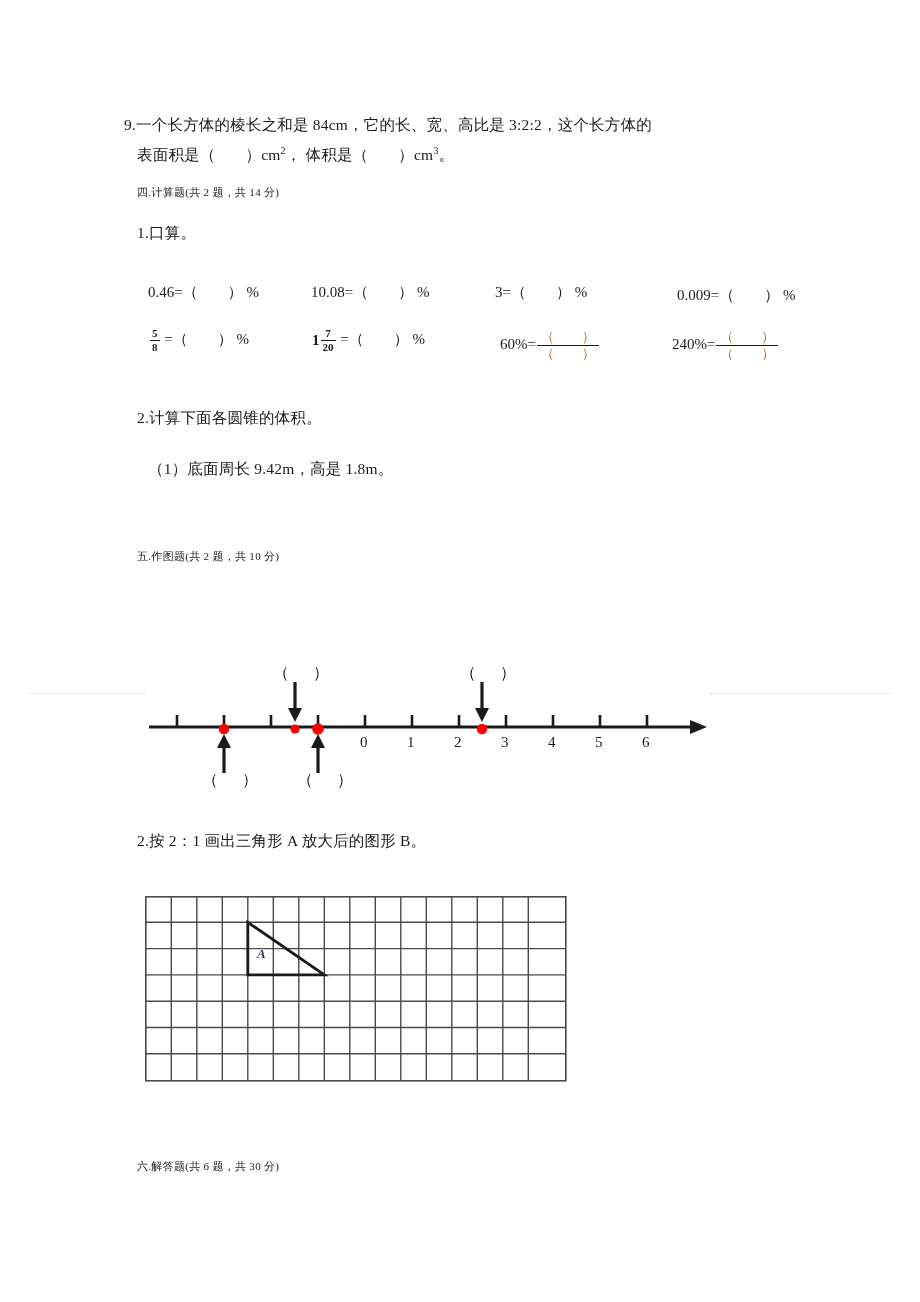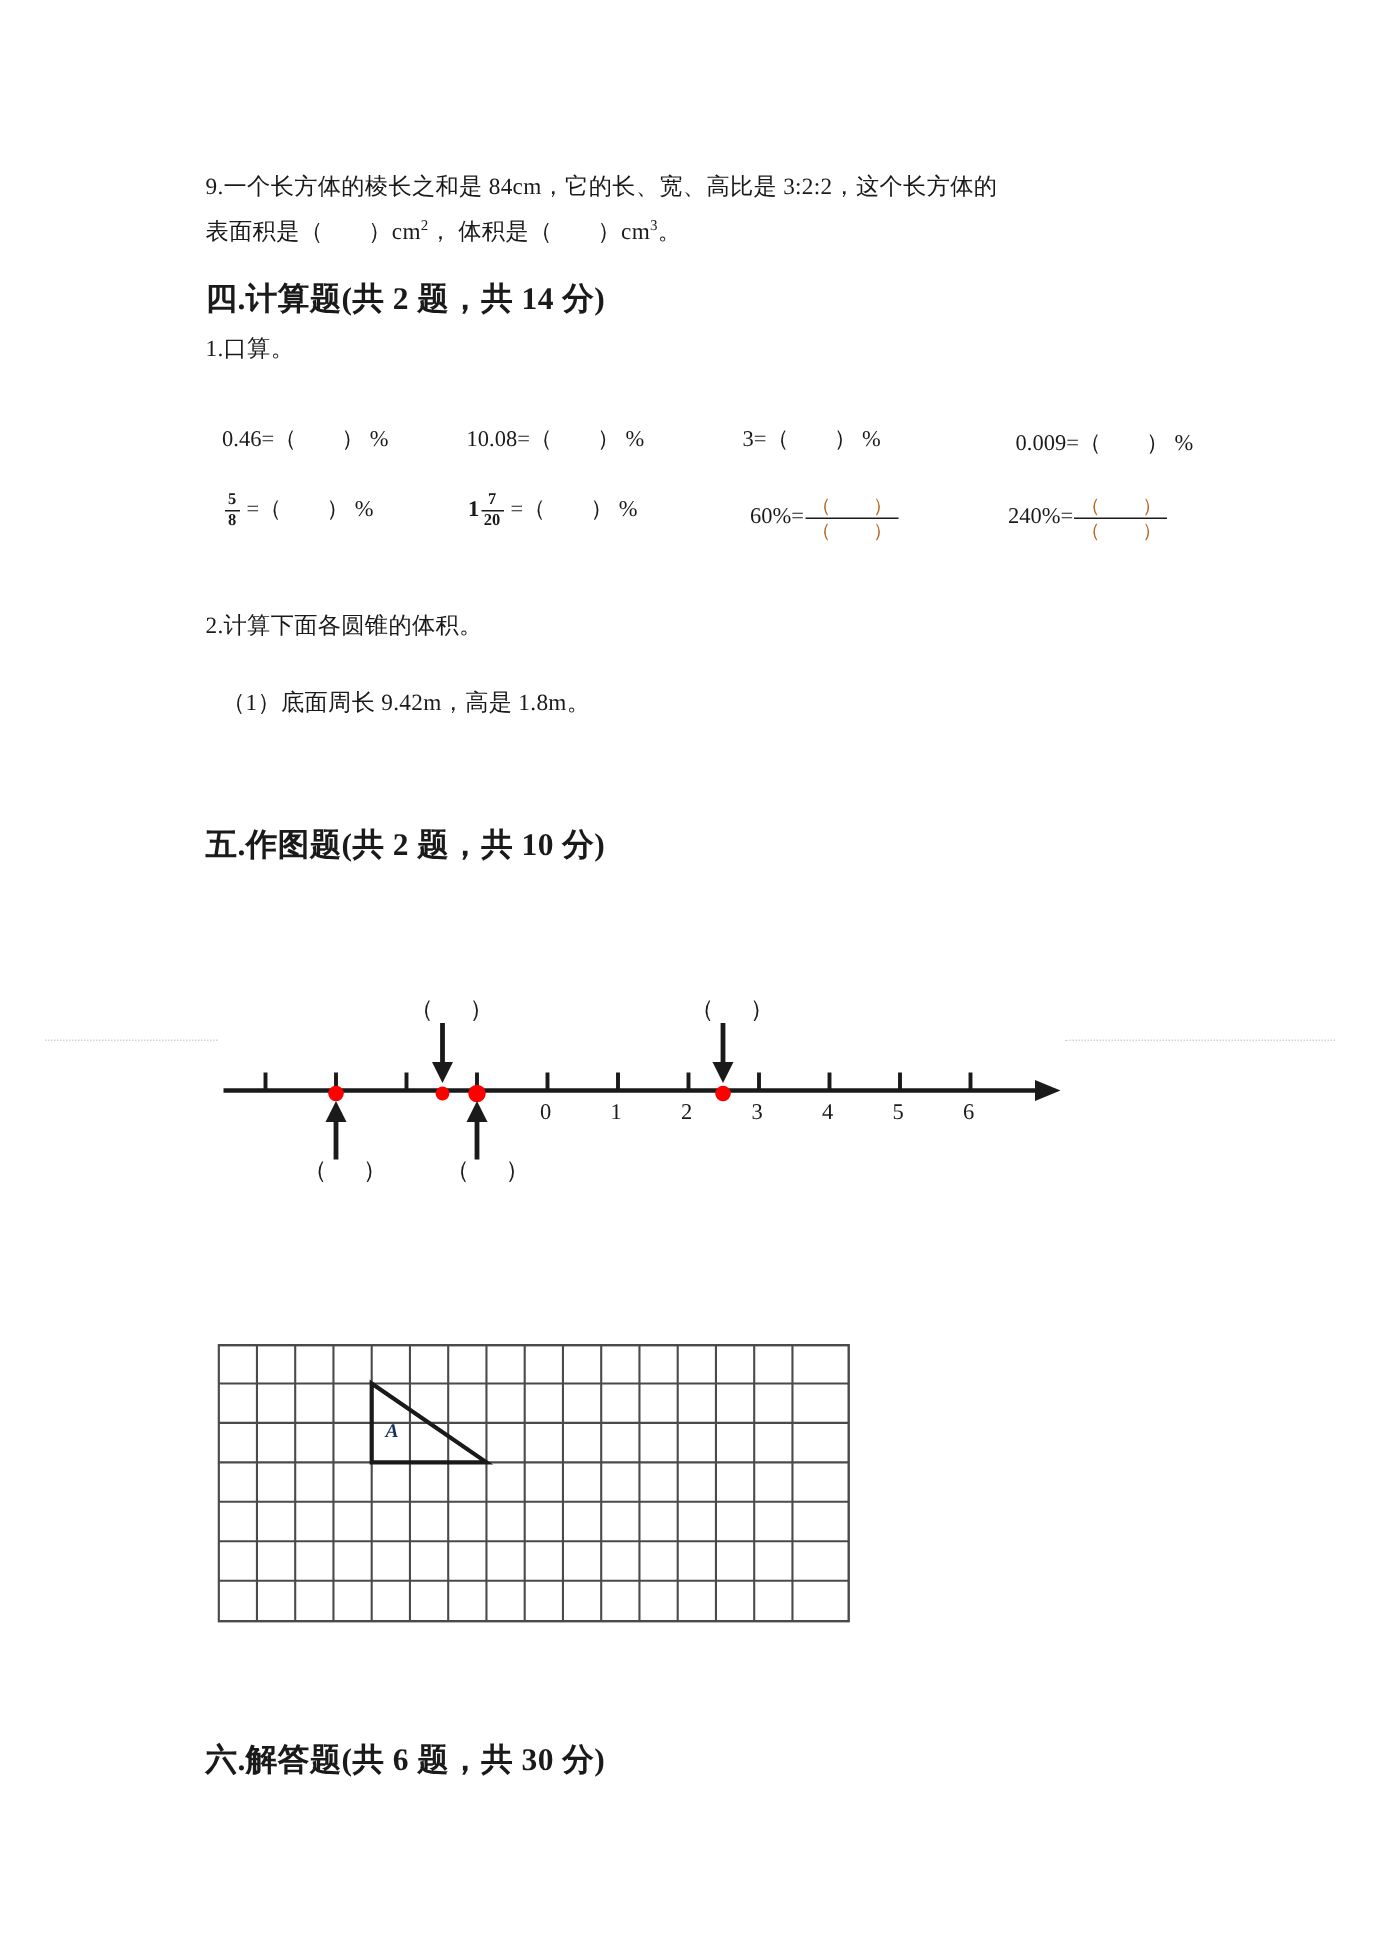--- a/index.html
+++ b/index.html
@@ -24,22 +24,22 @@
   .abs { position: absolute; }
 
   
   .qtext {
     font-size: 15.5px;
     line-height: 26px;
     letter-spacing: 0.2px;
     white-space: nowrap;
   }
   .section-head {
-    font-size: 21px;
-    font-weight: bold;
+    font-size: 11px;
+    font-weight: normal;
     letter-spacing: 0.3px;
     white-space: nowrap;
   }
   .sup { font-size: 10px; vertical-align: super; }
 
   
   .calcrow { font-size: 15px; white-space: nowrap; }
   .paren-gap { display: inline-block; width: 30px; }
 
   .mixnum {
@@ -116,21 +116,21 @@
   }
 </style>
 </head>
 <body>
 
 <div class="page">
 
   <div class="dots" style="left:30px; top:693px; width:115px;"></div>
   <div class="dots" style="left:710px; top:693px; width:180px;"></div>
 
-  <div class="abs qtext" style="left:137px; top:112px;">
+  <div class="abs qtext" style="left:124px; top:112px;">
     <span>9.</span><span>一个长方体的棱长之和是 84cm，它的长、宽、高比是 3:2:2，这个长方体的</span>
   </div>
   <div class="abs qtext" style="left:137px; top:138px;">
     <span>表面积是（</span><span class="paren-gap"></span><span>）cm</span><span class="sup">2</span><span>，   体积是（</span><span class="paren-gap"></span><span>）cm</span><span class="sup">3</span><span>。</span>
   </div>
 
   <div class="abs section-head" style="left:137px; top:185px;">四.计算题(共 2 题，共 14 分)</div>
 
   <div class="abs qtext" style="left:137px; top:220px;">1.口算。</div>
 
@@ -271,20 +271,21 @@
 
     
     <div class="nl-paren" style="left:57px; top:110px;">
       <span>（</span><span style="display:inline-block;width:24px"></span><span>）</span>
     </div>
     <div class="nl-paren" style="left:152px; top:110px;">
       <span>（</span><span style="display:inline-block;width:24px"></span><span>）</span>
     </div>
   </div>
 
+  <div class="abs qtext" style="left:137px; top:828px;">2.按 2：1 画出三角形 A 放大后的图形 B。</div>
 
   <div id="gridfig" style="left:145px; top:896px; width:422px; height:186px;">
     <svg width="422" height="186" viewBox="0 0 422 186">
       <rect x="0.8" y="0.8" width="420" height="184" fill="#ffffff" stroke="#4a4a4a" stroke-width="1.6"></rect>
       <g stroke="#4a4a4a" stroke-width="1.4">
         <line x1="26.3" y1="0.8" x2="26.3" y2="184.8"></line>
         <line x1="51.8" y1="0.8" x2="51.8" y2="184.8"></line>
         <line x1="77.3" y1="0.8" x2="77.3" y2="184.8"></line>
         <line x1="102.8" y1="0.8" x2="102.8" y2="184.8"></line>
         <line x1="128.3" y1="0.8" x2="128.3" y2="184.8"></line>

